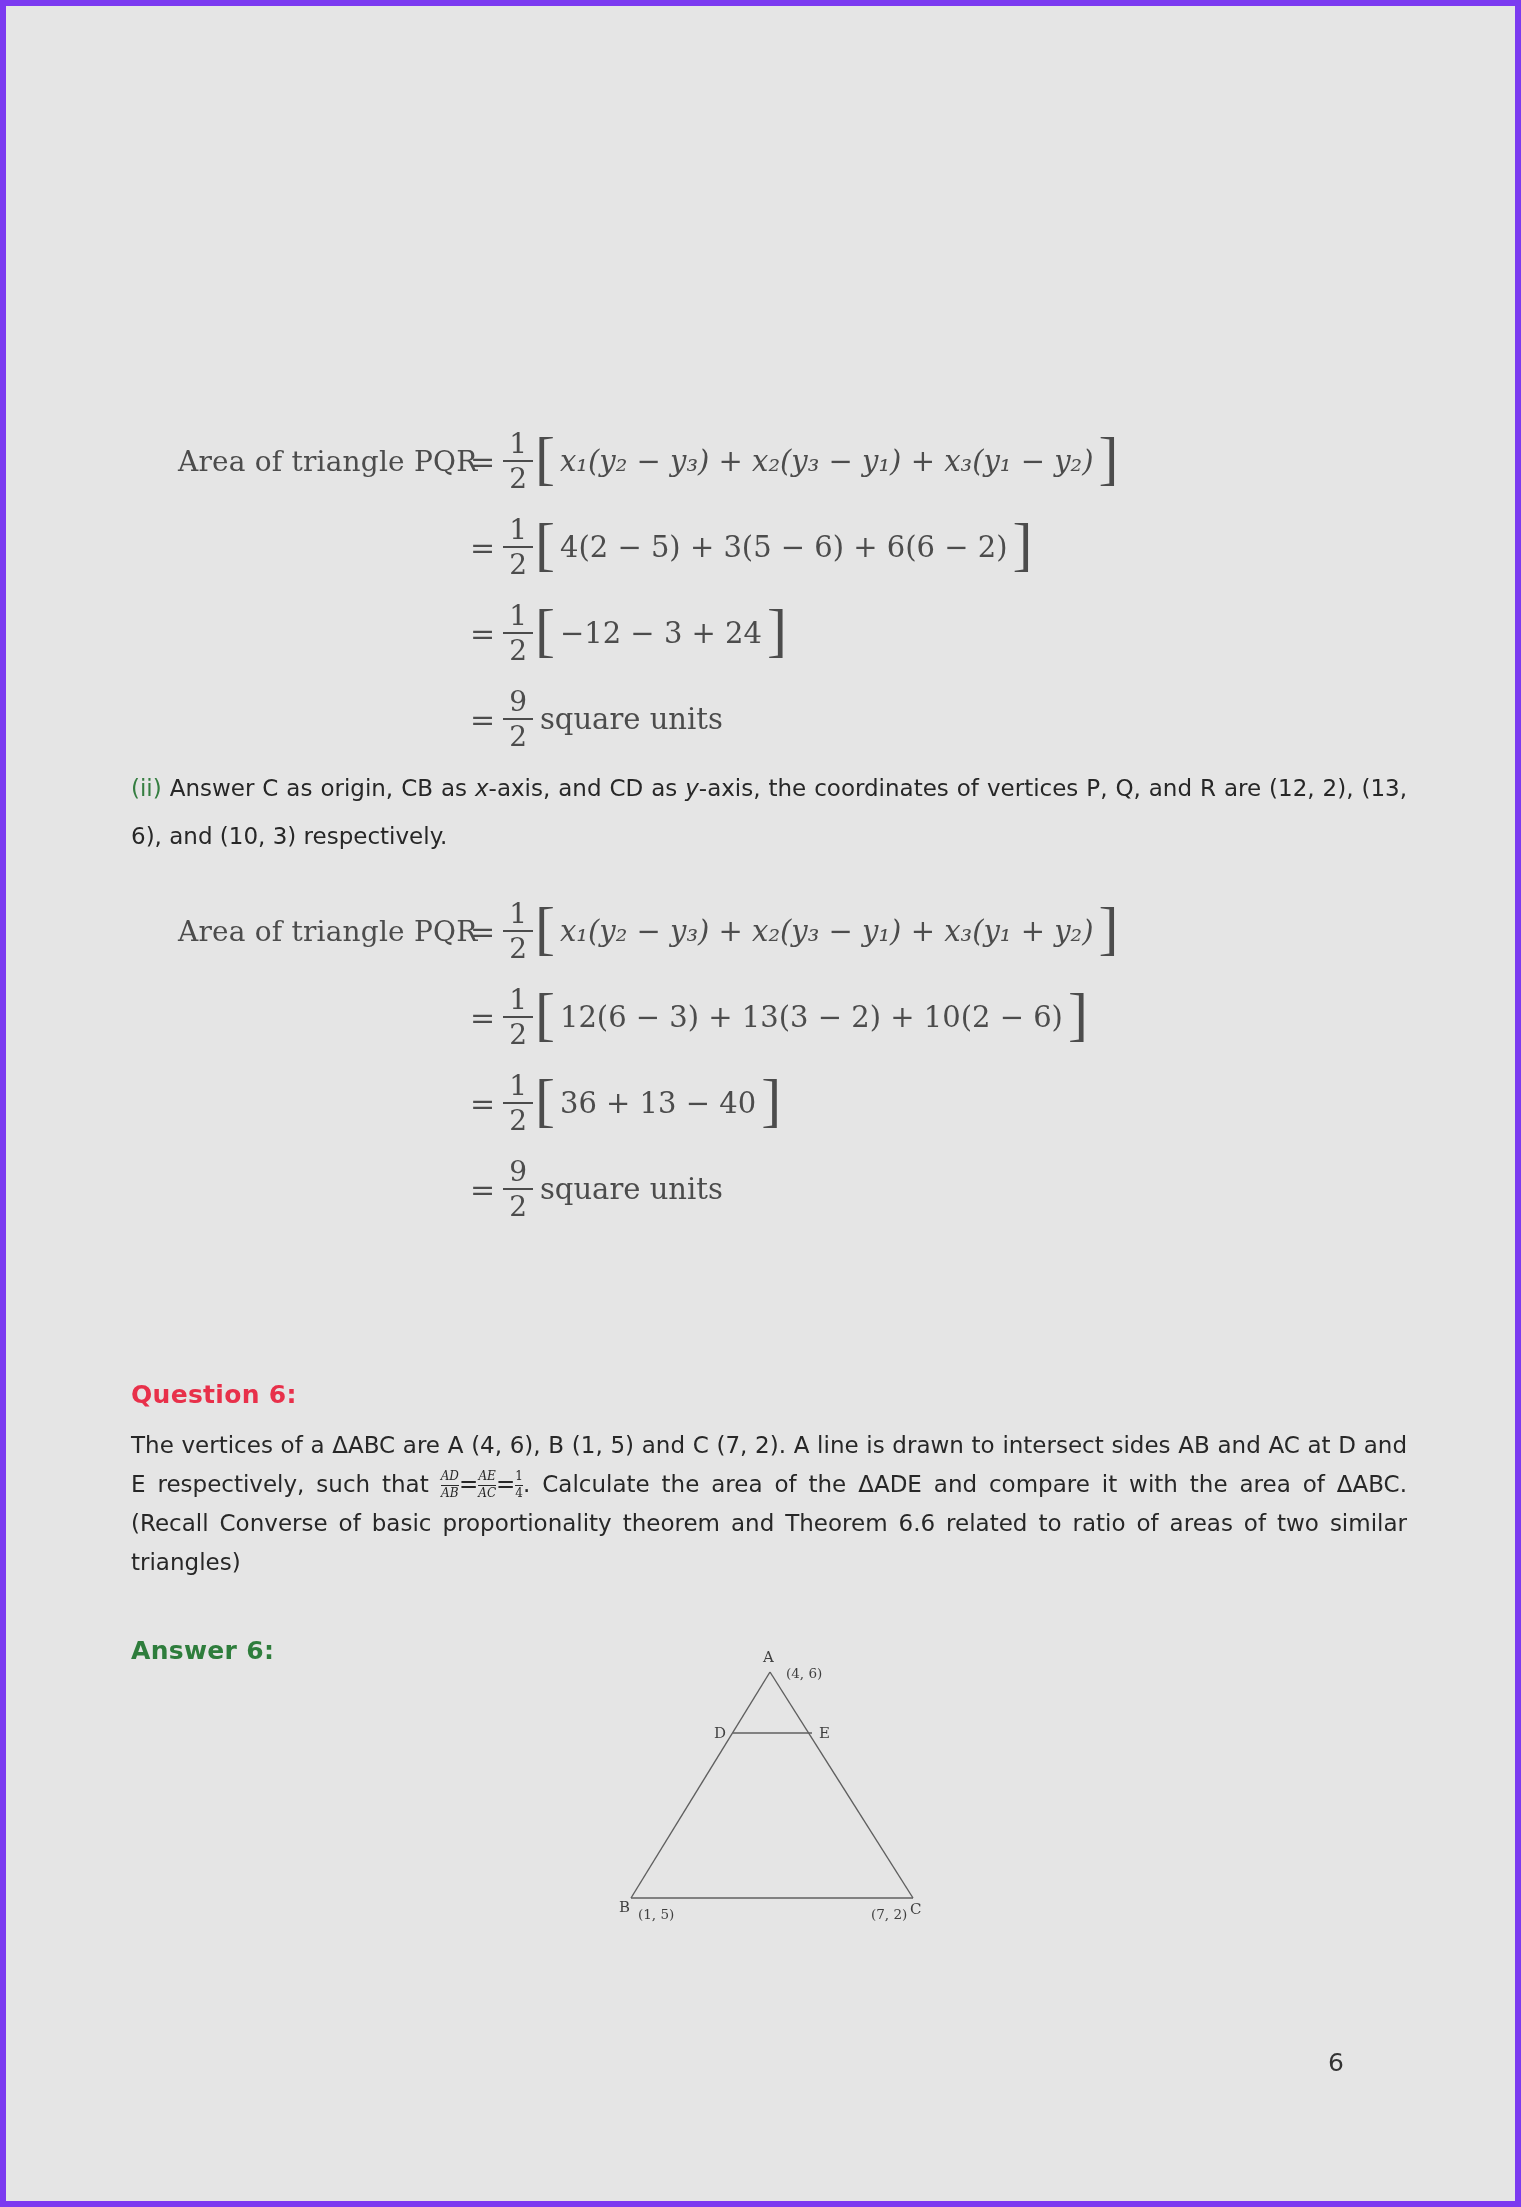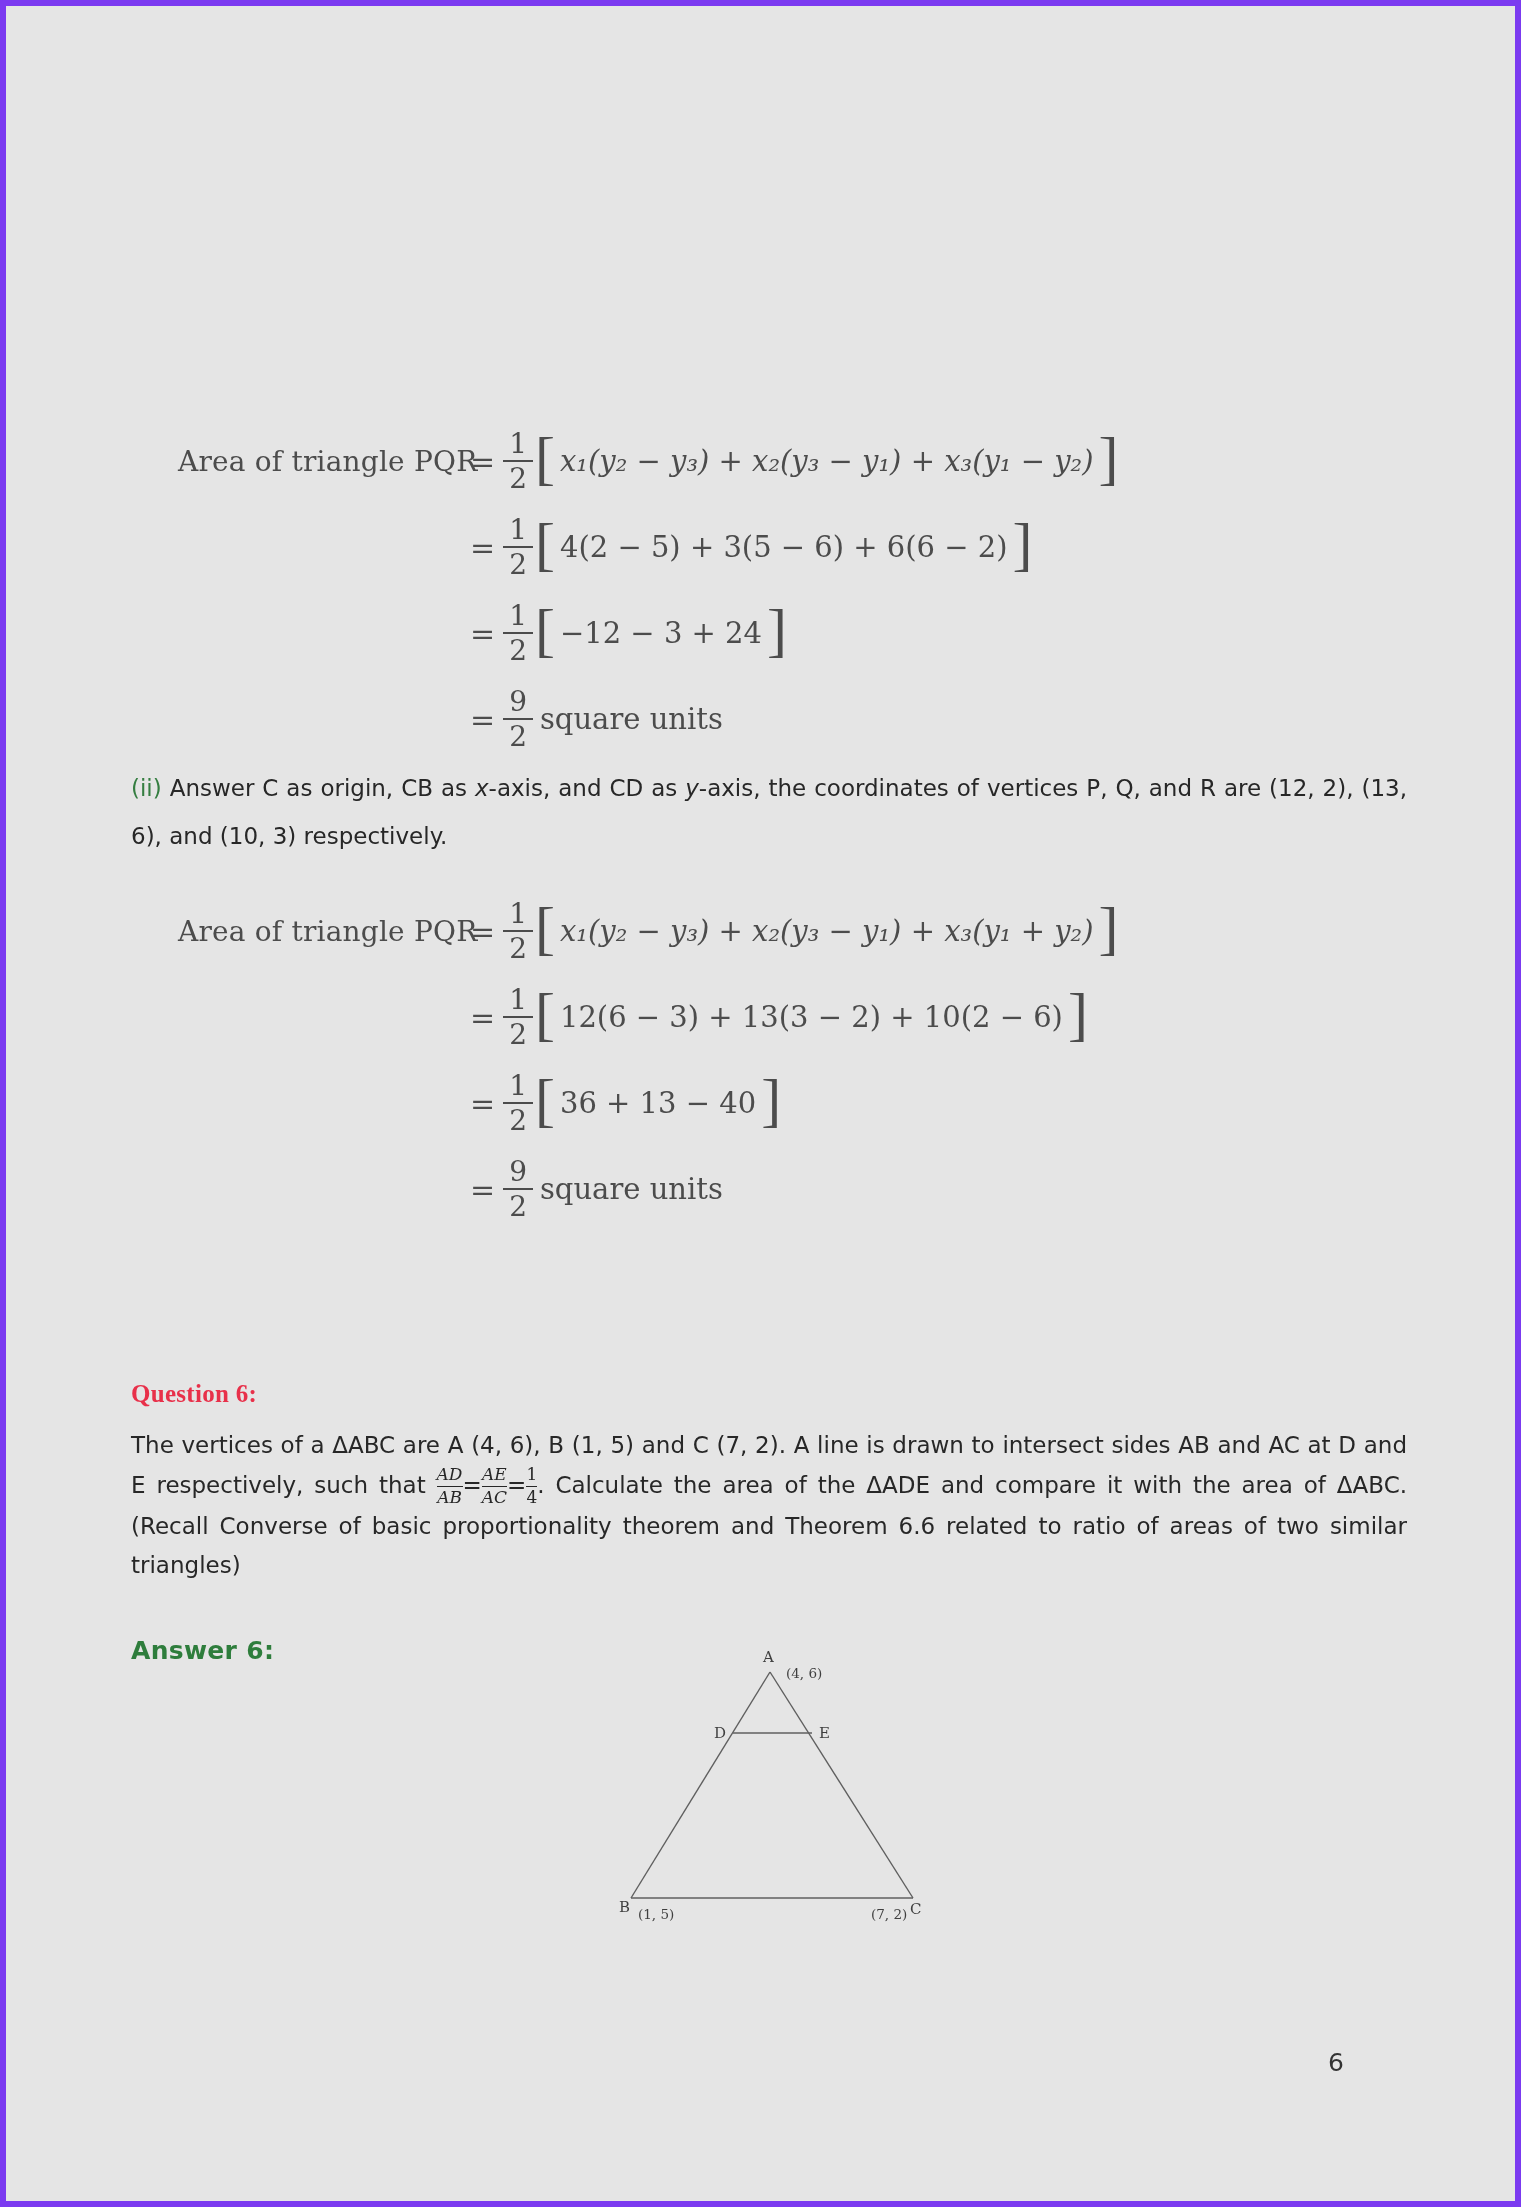--- a/index.html
+++ b/index.html
@@ -68,21 +68,21 @@
     font-size:25px;font-weight:bold;letter-spacing:.3px;white-space:nowrap;
   }
   .sec-heading.red{color:var(--heading-red);}
   .sec-heading.green{color:var(--heading-green);}
 
   
   .ifrac{
     display:inline-flex;flex-direction:column;align-items:center;
     font-family:"DejaVu Serif","Liberation Serif",serif;
     font-style:italic;
-    font-size:17px;line-height:1.15;
+    font-size:12px;line-height:1.15;
     vertical-align:middle;margin:0 0;
     color:var(--body-text);
     justify-content:center;
   }
   .ifrac .frbar{width:100%;height:0;border-top:1.5px solid var(--body-text);margin:1px 0;}
   .ifrac.upright{font-style:normal;}
 
   
   .figure{position:absolute;left:520px;top:1618px;width:450px;height:332px;}
   .figure svg{width:100%;height:100%;}
@@ -196,21 +196,21 @@
         <span class="frac">
           <span>9</span>
           <span class="frbar"></span>
           <span>2</span>
         </span>
         <span class="eqcontent">square units</span>
     </div>
   </section>
 
 
-  <h3 class="sec-heading red" style="top:1374px;font-family:Liberation Serif, serif;">Question 6:</h3>
+  <h3 class="sec-heading red" style="top:1374px;">Question 6:</h3>
 
   <p class="body-par tight" style="top:1420px;"><span>The vertices of a ΔABC are A (4, 6), B (1, 5) and C (7, 2). A line is drawn to intersect sides AB and AC at D and E respectively, such that </span><span class="ifrac">
         <span>AD</span>
         <span class="frbar"></span>
         <span>AB</span>
       </span><span>=</span><span class="ifrac">
         <span>AE</span>
         <span class="frbar"></span>
         <span>AC</span>
       </span><span>=</span><span class="ifrac upright">

